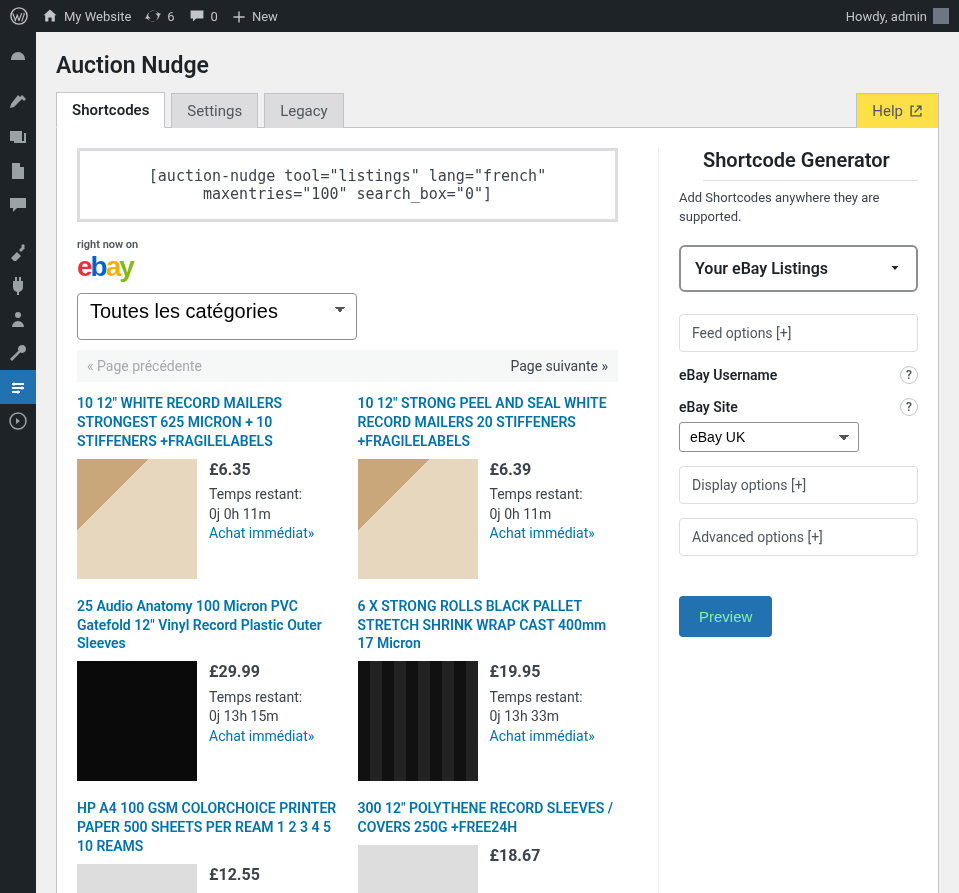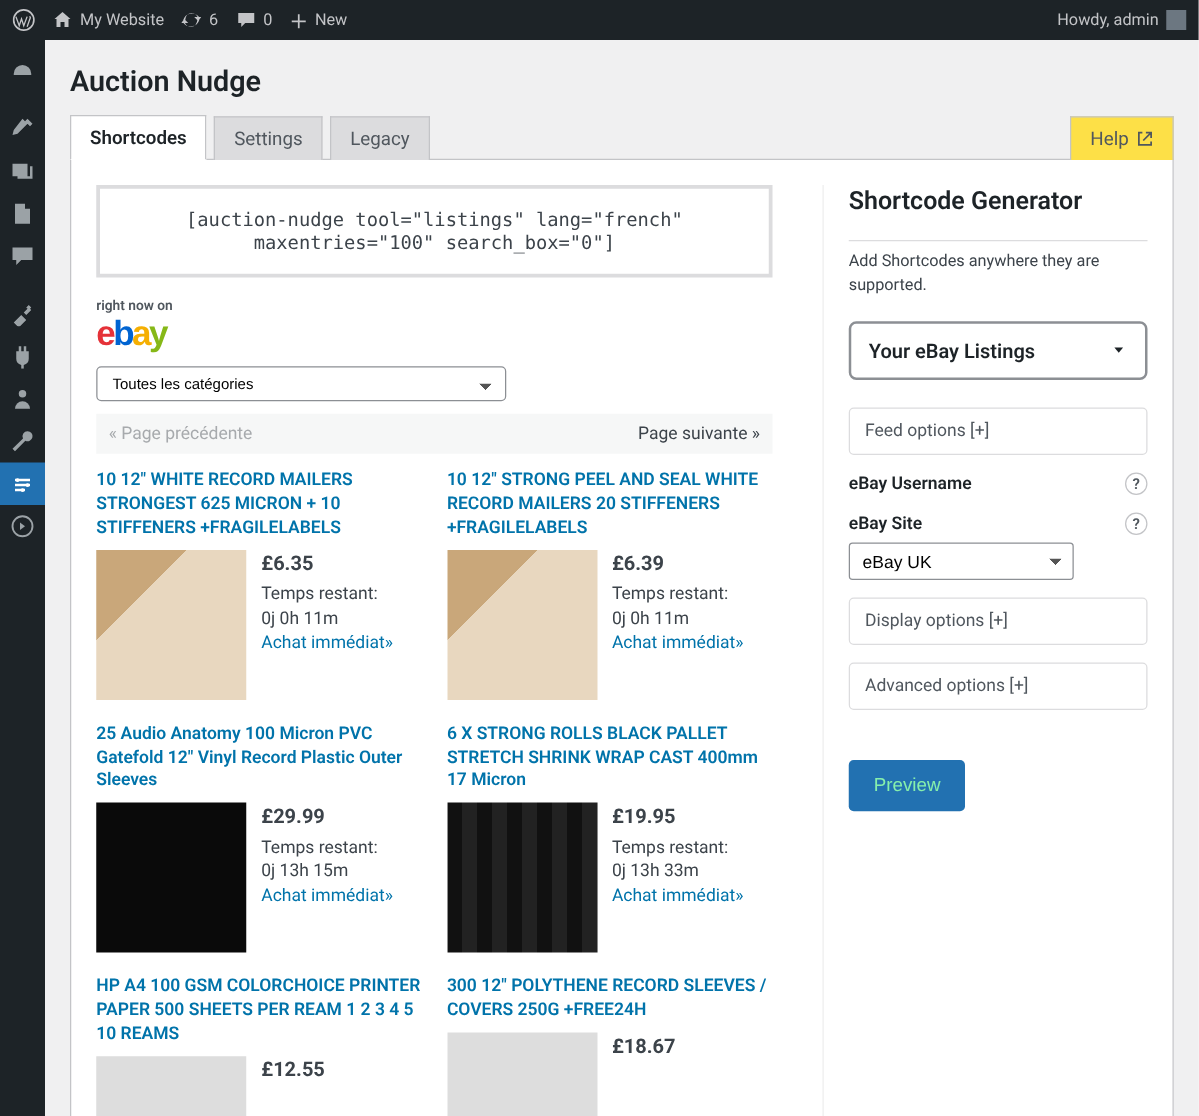--- a/index.html
+++ b/index.html
@@ -134,25 +134,25 @@
 .ebay-rightnow { font-size: 11px; font-weight: 600; color: #50575e; }
 .ebay-logo { font-family: Arial, sans-serif; font-size: 28px; font-weight: 700; letter-spacing: -2px; }
 .ebay-e { color: #e53238; }
 .ebay-b { color: #0064d2; }
 .ebay-a { color: #f5af02; }
 .ebay-y { color: #86b817; }
 
 
 .cat-row { margin-bottom: 10px; }
 .cat-select {
-  width: 328px;
-  padding: 6px 30px 6px 12px;
+  width: 280px;
+  padding: 6px 30px 17px 12px;
   border: 1px solid #8c8f94;
   border-radius: 4px;
-  font-size: 12px;
+  font-size: 20px;
   background: #fff;
   appearance: none;
   background-image: linear-gradient(45deg, transparent 50%, #555 50%), linear-gradient(135deg, #555 50%, transparent 50%);
   background-position: calc(100% - 16px) 13px, calc(100% - 11px) 13px;
   background-size: 5px 5px;
   background-repeat: no-repeat;
 }
 
 
 .pagination {
@@ -181,21 +181,21 @@
   width: 120px; height: 120px;
   background: #e5e5e5;
   flex-shrink: 0;
   display: flex; align-items: center; justify-content: center;
 }
 .listing-meta { font-size: 14px; color: #3c434a; line-height: 1.4; }
 .listing-price { font-size: 16px; font-weight: 700; margin-bottom: 4px; }
 .listing-buy { color: #0073aa; cursor: pointer; }
 
 
-.sb-title { font-size: 20px; font-weight: 600; margin-bottom: 8px; padding-bottom: 20px; border-bottom: 1px solid #dcdcde; }
+.sb-title { font-size: 20px; font-weight: 600; margin-bottom: 8px; padding-bottom: 8px; border-bottom: 1px solid #dcdcde; margin-left: 24px; }
 .sb-desc { font-size: 13px; color: #3c434a; margin-bottom: 18px; line-height: 1.45; }
 .sb-select-main {
   border: 2px solid #8c8f94; border-radius: 6px;
   padding: 12px 14px; display: flex; justify-content: space-between; align-items: center;
   font-size: 16px; font-weight: 600; margin-bottom: 22px; cursor: pointer;
 }
 .sb-opt-box {
   border: 1px solid #dcdcde; border-radius: 4px;
   padding: 10px 12px; font-size: 14px; color: #50575e;
   margin-bottom: 14px; cursor: pointer;

